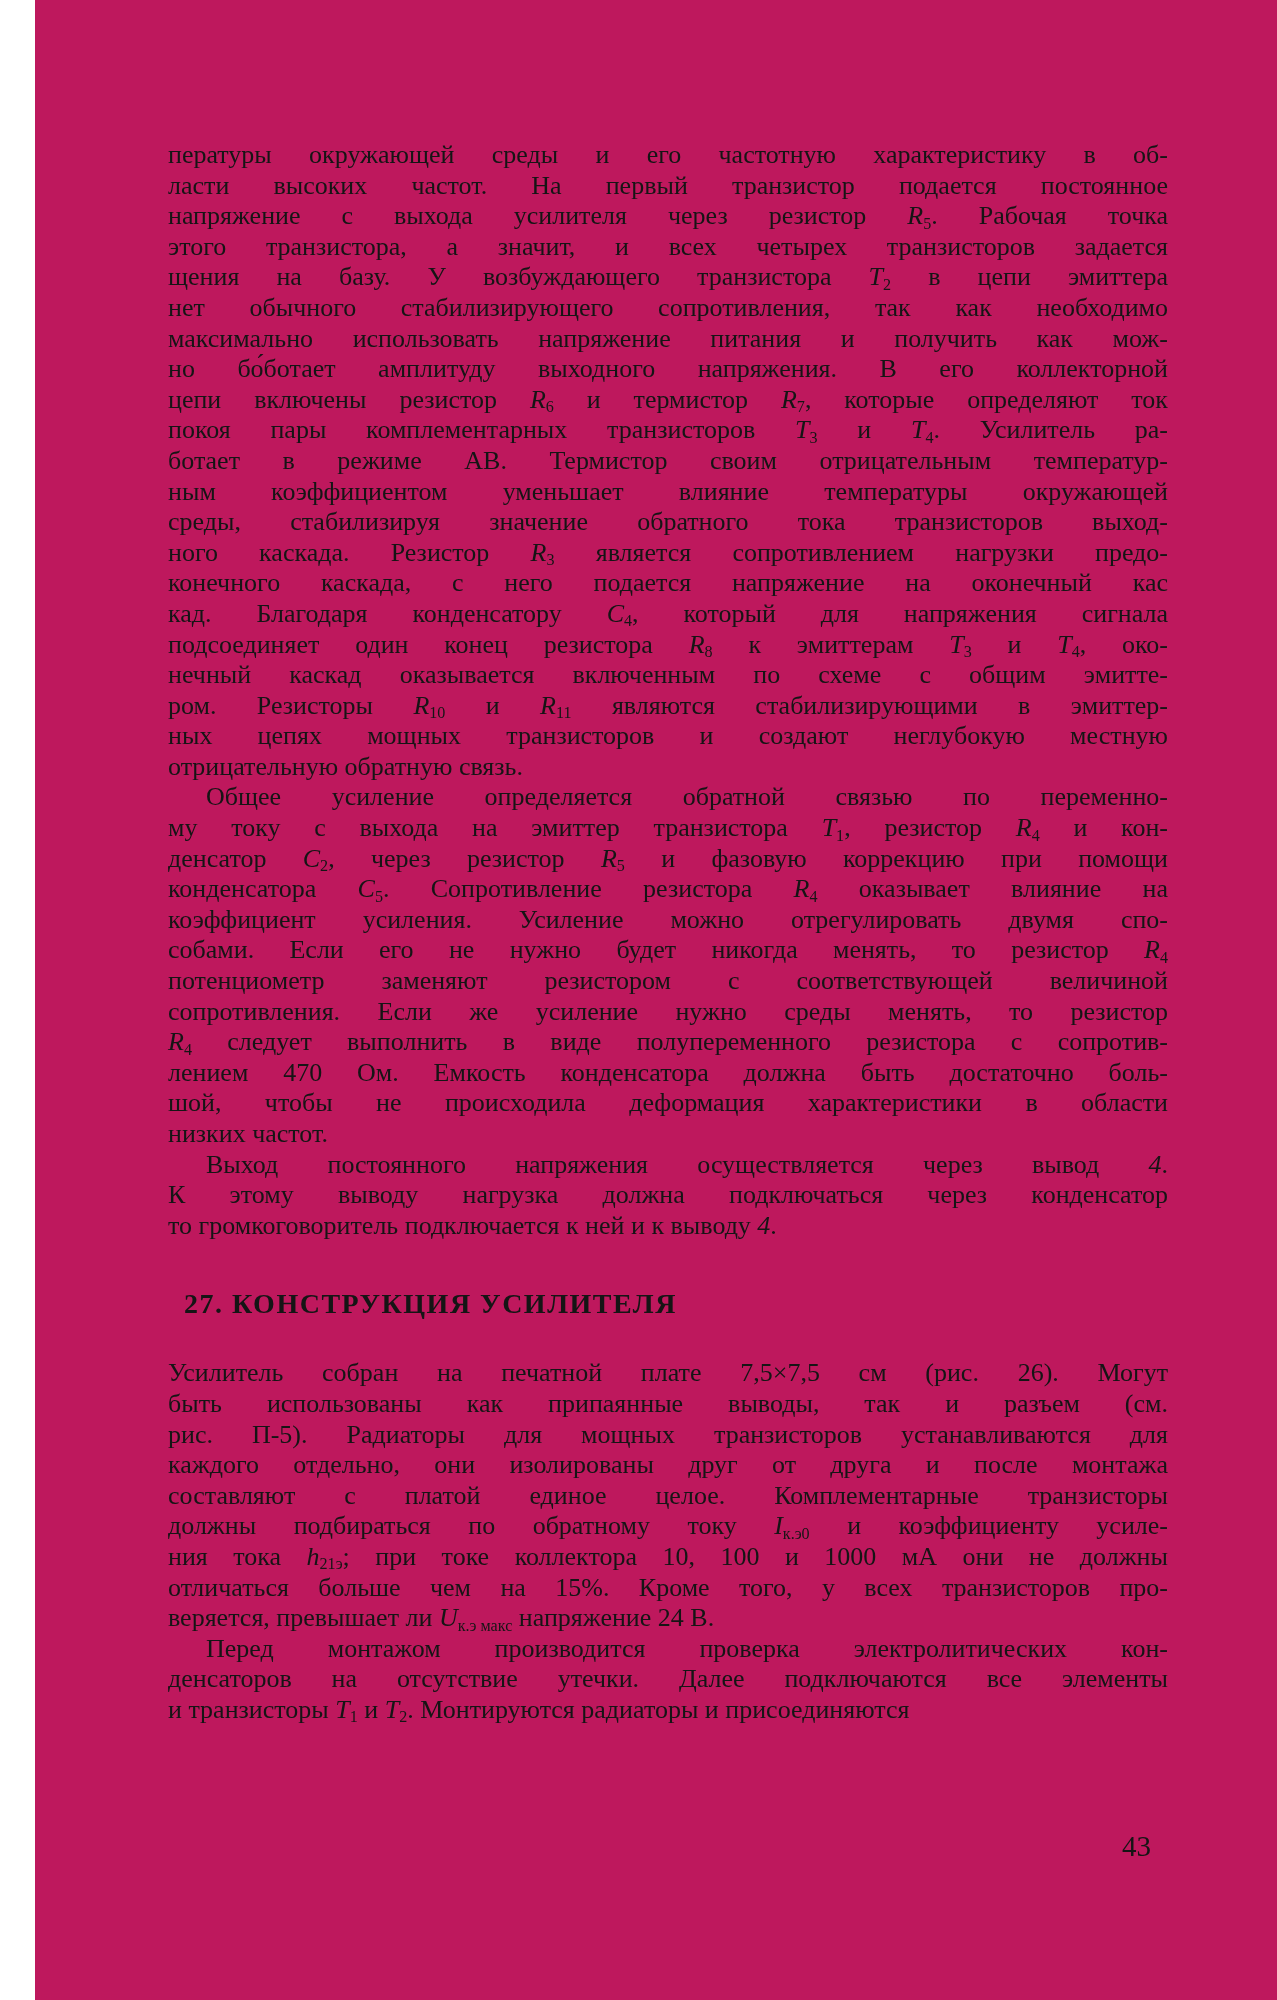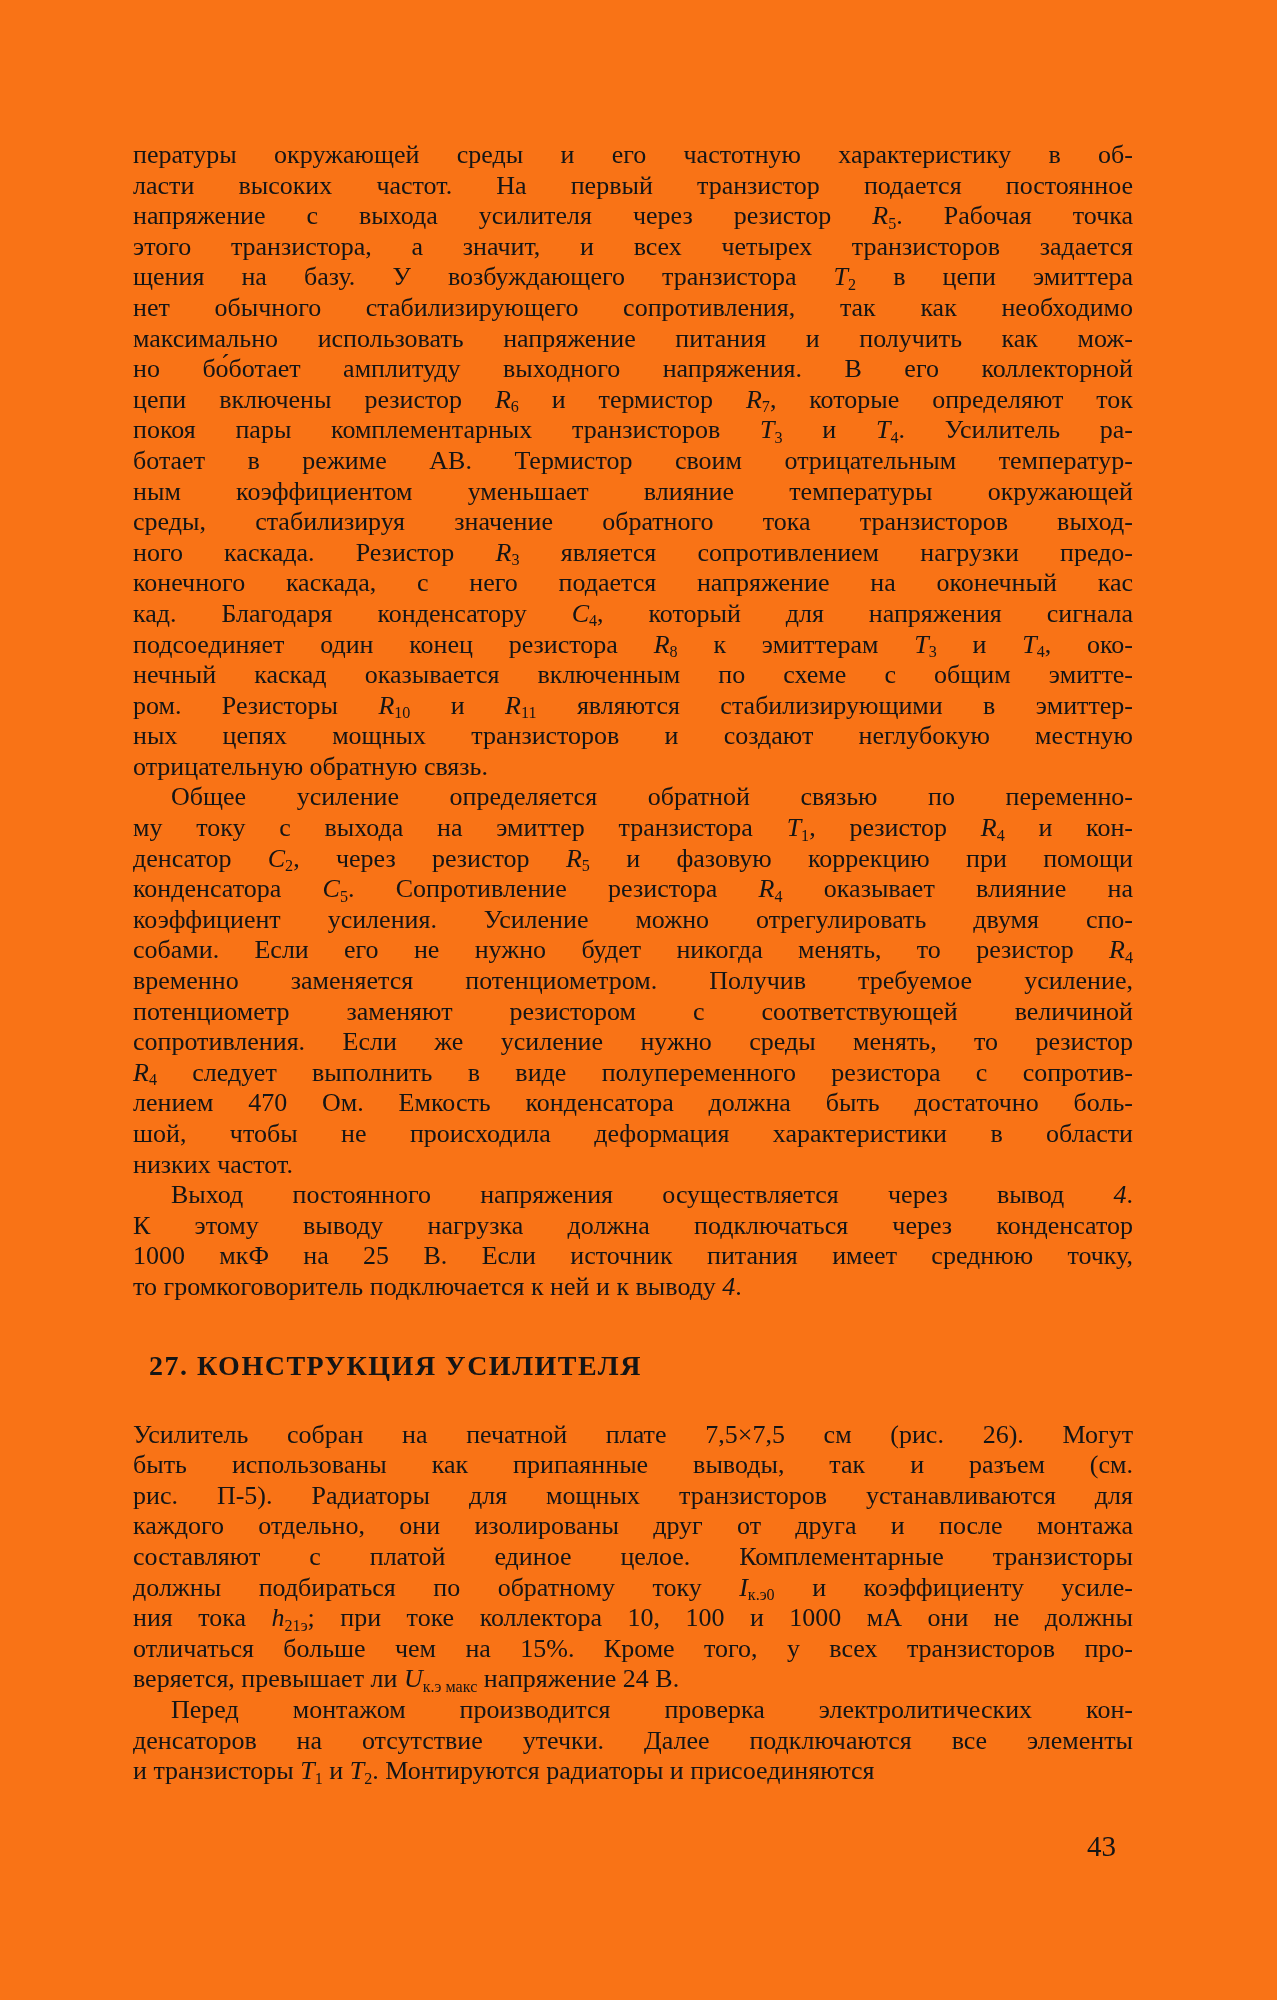--- a/index.html
+++ b/index.html
@@ -11,21 +11,22 @@
     width: 1277px;
     height: 2000px;
     background: #ffffff;
     font-family: "Liberation Serif", serif;
     color: #151515;
     overflow: hidden;
   }
   .sheet {
     position: absolute;
     inset: 0;
-    background: #f97316;
+    background: #be185d;
+    margin-left: 35px;
   }
   .text-col {
     position: absolute;
     left: 133px;
     top: 140px;
     width: 1000px;
   }
   .para {
     font-size: 26px;
     line-height: 30.6px;
@@ -101,32 +102,30 @@
         <div class="line">ных цепях мощных транзисторов и создают неглубокую местную</div>
         <div class="line last">отрицательную обратную связь.</div>
       </div>
     <div class="para indent">
         <div class="line first">Общее усиление определяется обратной связью по переменно-</div>
         <div class="line">му току с выхода на эмиттер транзистора <i>Т</i><sub>1</sub>, резистор <i>R</i><sub>4</sub> и кон-</div>
         <div class="line">денсатор <i>C</i><sub>2</sub>, через резистор <i>R</i><sub>5</sub> и фазовую коррекцию при помощи</div>
         <div class="line">конденсатора <i>C</i><sub>5</sub>. Сопротивление резистора <i>R</i><sub>4</sub> оказывает влияние на</div>
         <div class="line">коэффициент усиления. Усиление можно отрегулировать двумя спо-</div>
         <div class="line">собами. Если его не нужно будет никогда менять, то резистор <i>R</i><sub>4</sub></div>
-        <div class="line">временно заменяется потенциометром. Получив требуемое усиление,</div>
         <div class="line">потенциометр заменяют резистором с соответствующей величиной</div>
         <div class="line">сопротивления. Если же усиление нужно среды менять, то резистор</div>
         <div class="line"><i>R</i><sub>4</sub> следует выполнить в виде полупеременного резистора с сопротив-</div>
         <div class="line">лением 470 Ом. Емкость конденсатора должна быть достаточно боль-</div>
         <div class="line">шой, чтобы не происходила деформация характеристики в области</div>
         <div class="line last">низких частот.</div>
       </div>
     <div class="para indent">
         <div class="line first">Выход постоянного напряжения осуществляется через вывод <i>4</i>.</div>
         <div class="line">К этому выводу нагрузка должна подключаться через конденсатор</div>
-        <div class="line">1000 мкФ на 25 В. Если источник питания имеет среднюю точку,</div>
         <div class="line last">то громкоговоритель подключается к ней и к выводу <i>4</i>.</div>
       </div>
     <h2 class="heading">27. КОНСТРУКЦИЯ УСИЛИТЕЛЯ</h2>
     <div class="para after-heading">
         <div class="line first">Усилитель собран на печатной плате 7,5×7,5 см (рис. 26). Могут</div>
         <div class="line">быть использованы как припаянные выводы, так и разъем (см.</div>
         <div class="line">рис. П-5). Радиаторы для мощных транзисторов устанавливаются для</div>
         <div class="line">каждого отдельно, они изолированы друг от друга и после монтажа</div>
         <div class="line">составляют с платой единое целое. Комплементарные транзисторы</div>
         <div class="line">должны подбираться по обратному току <i>I</i><sub>к.э0</sub> и коэффициенту усиле-</div>

